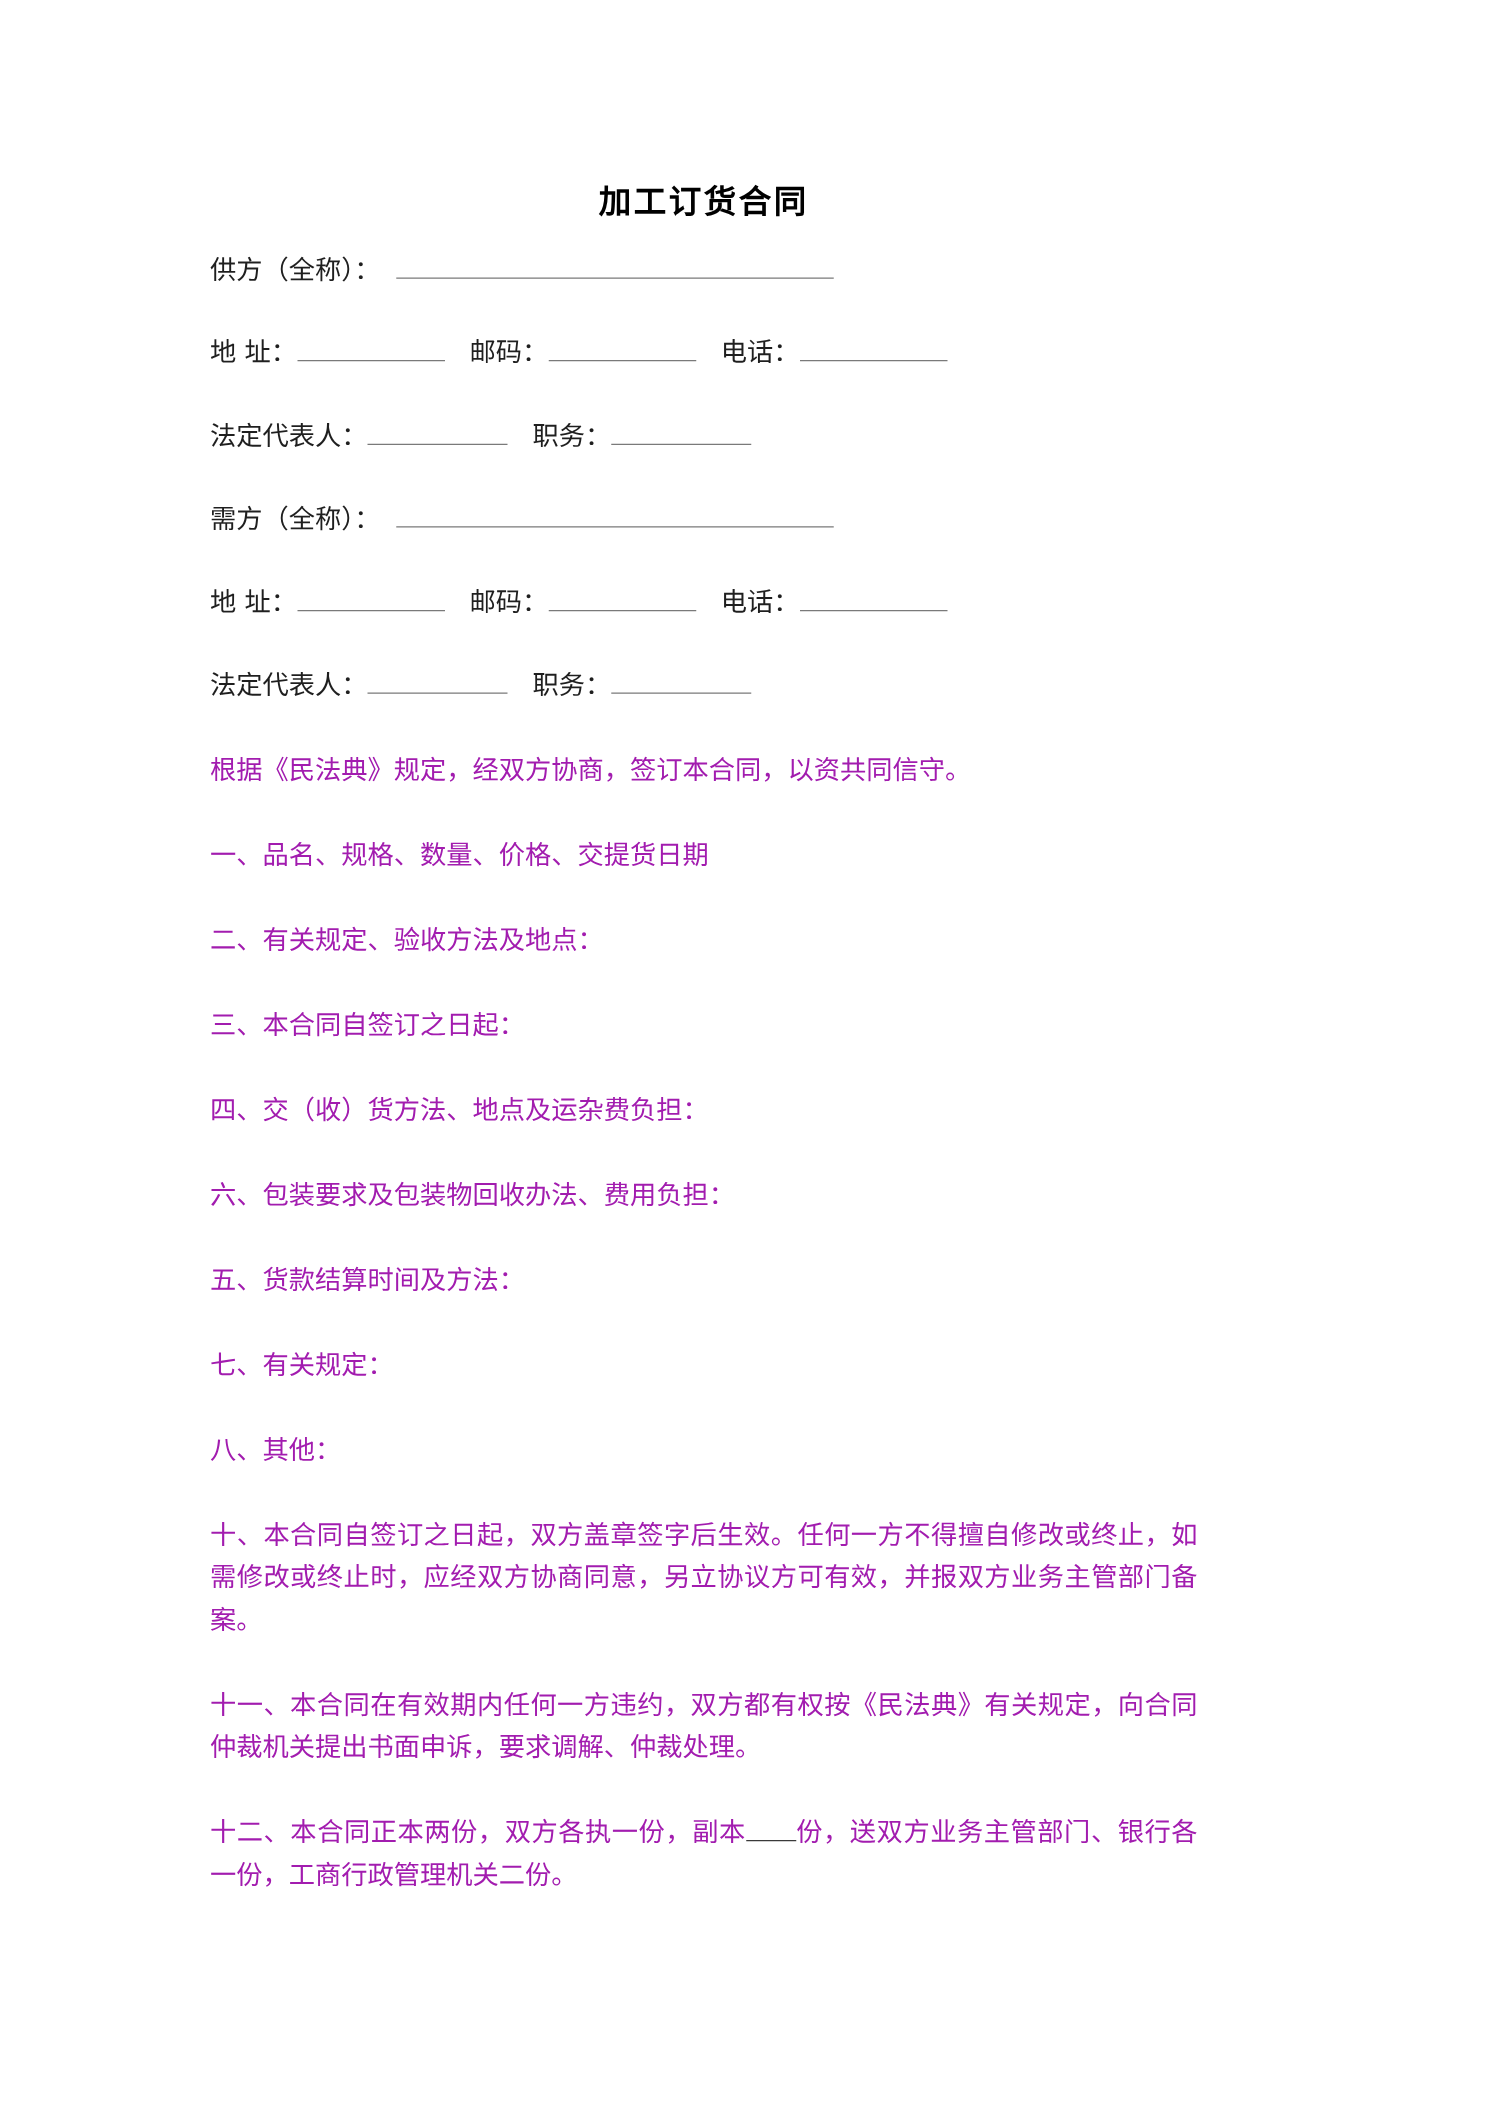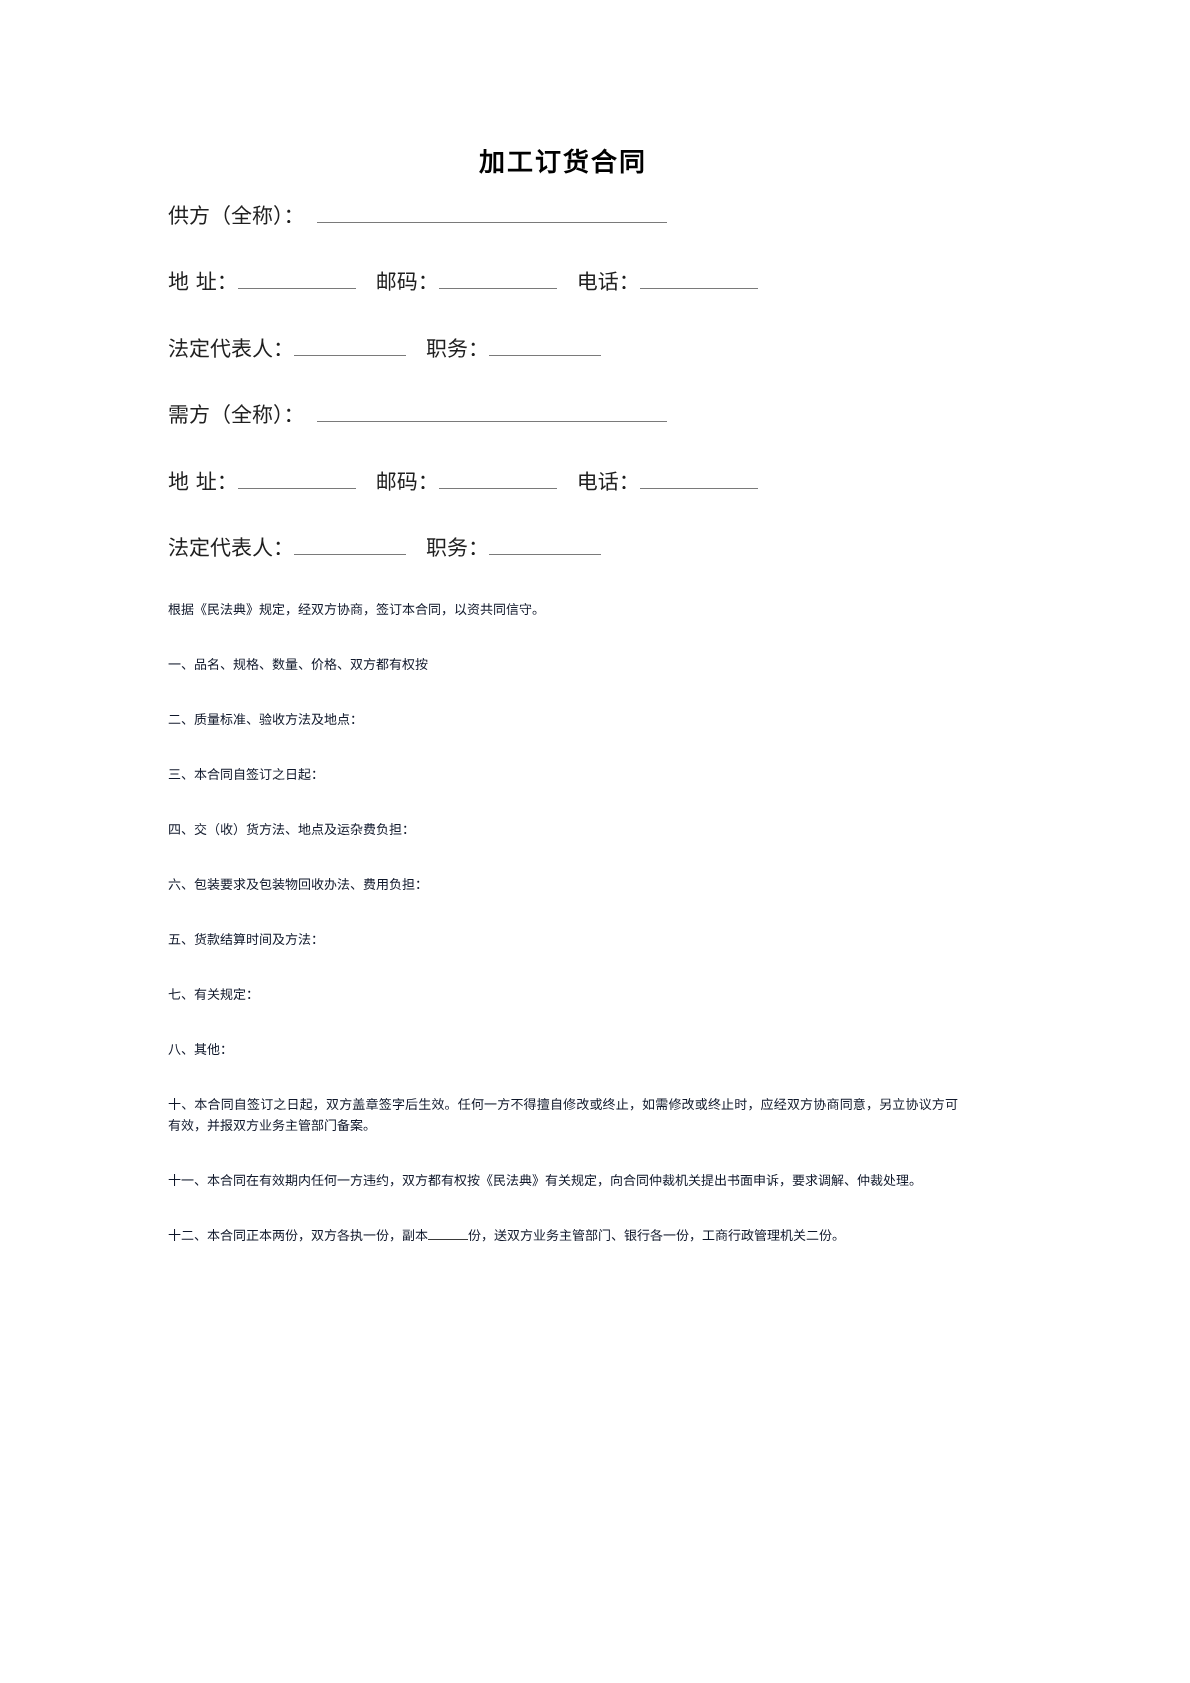--- a/index.html
+++ b/index.html
@@ -65,26 +65,26 @@
   .blank.long   { width: 350px; }
   .blank.medium { width: 118px; }
   .blank.short  { width: 112px; }
   .blank.tiny   { width: 40px; border-bottom: 1.4px solid #3a3a3a; }
 
   .gap-sm { display: inline-block; width: 12px; }
   .gap-md { display: inline-block; width: 20px; }
 
   
   .para {
-    font-size: 13px;
+    font-size: 21px;
     line-height: 1.62;
     margin: 0 0 34px 0;
     text-align: justify;
     text-justify: inter-ideograph;
-    color: #0f172a;
+    color: #a21caf;
   }
   .para.intro { margin-bottom: 34px; }
   .para:last-child { margin-bottom: 4px; }
   .clause-multi {
     text-indent: 0;
   }
 </style>
 </head>
 <body>
 
@@ -112,22 +112,22 @@
     <div class="field-row">
       <span class="lbl">地 址：</span><span class="blank medium"></span><span class="gap-md"></span><span class="lbl">邮码：</span><span class="blank medium"></span><span class="gap-md"></span><span class="lbl">电话：</span><span class="blank medium"></span>
     </div>
 
     <div class="field-row tight">
       <span class="lbl">法定代表人：</span><span class="blank short"></span><span class="gap-md"></span><span class="lbl">职务：</span><span class="blank short"></span>
     </div>
 
     <p class="para intro">根据《民法典》规定，经双方协商，签订本合同，以资共同信守。</p>
 
-    <p class="para">一、品名、规格、数量、价格、双方都有权按</p>
-    <p class="para">二、质量标准、验收方法及地点：</p>
+    <p class="para">一、品名、规格、数量、价格、交提货日期</p>
+    <p class="para">二、有关规定、验收方法及地点：</p>
     <p class="para">三、本合同自签订之日起：</p>
     <p class="para">四、交（收）货方法、地点及运杂费负担：</p>
     <p class="para">六、包装要求及包装物回收办法、费用负担：</p>
     <p class="para">五、货款结算时间及方法：</p>
     <p class="para">七、有关规定：</p>
     <p class="para">八、其他：</p>
     <p class="para clause-multi">十、本合同自签订之日起，双方盖章签字后生效。任何一方不得擅自修改或终止，如需修改或终止时，应经双方协商同意，另立协议方可有效，并报双方业务主管部门备案。</p>
     <p class="para clause-multi">十一、本合同在有效期内任何一方违约，双方都有权按《民法典》有关规定，向合同仲裁机关提出书面申诉，要求调解、仲裁处理。</p>
 
     <p class="para clause-multi"><span>十二、本合同正本两份，双方各执一份，副本</span><span class="blank tiny"></span><span>份，送双方业务主管部门、银行各一份，工商行政管理机关二份。</span></p>

